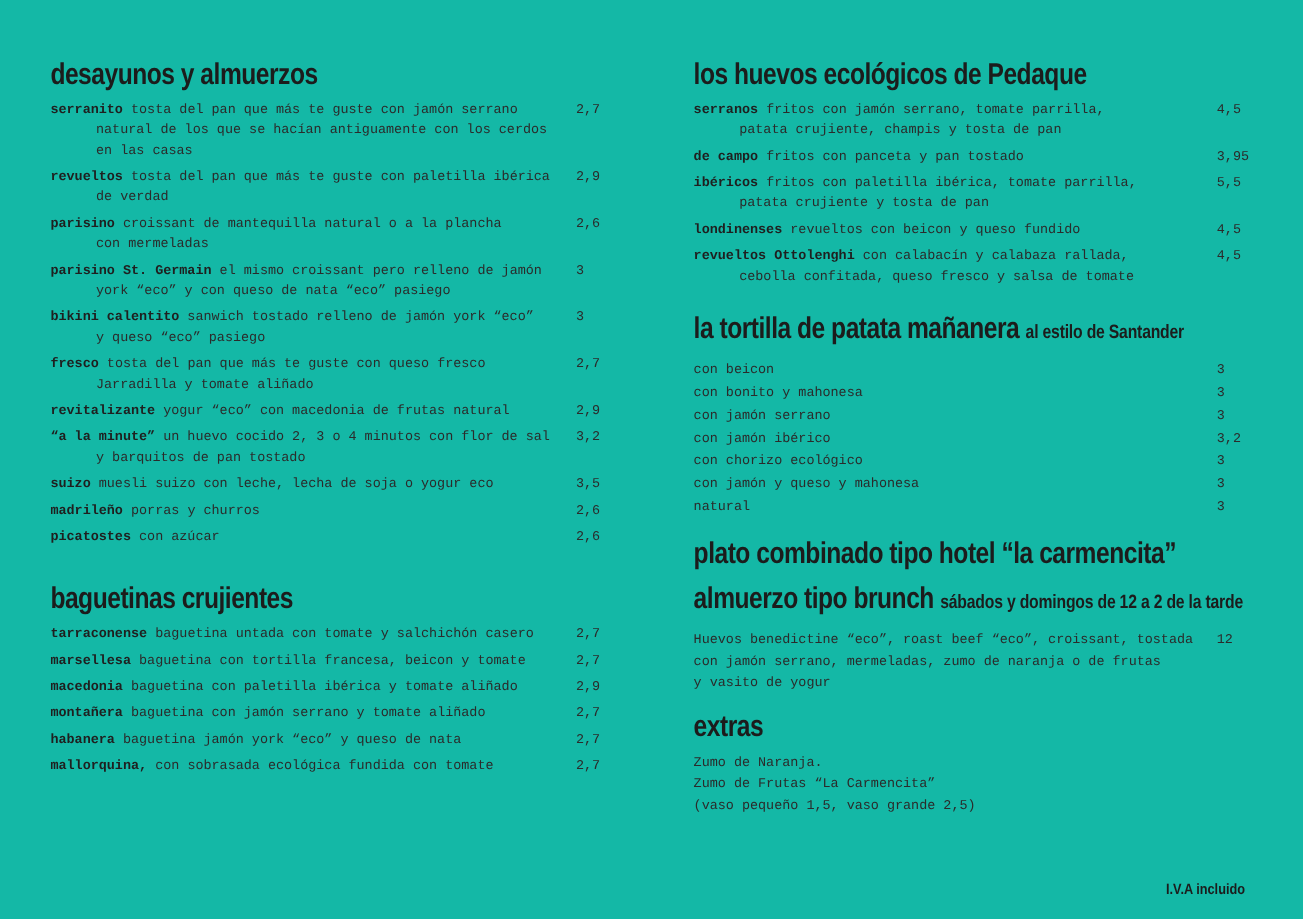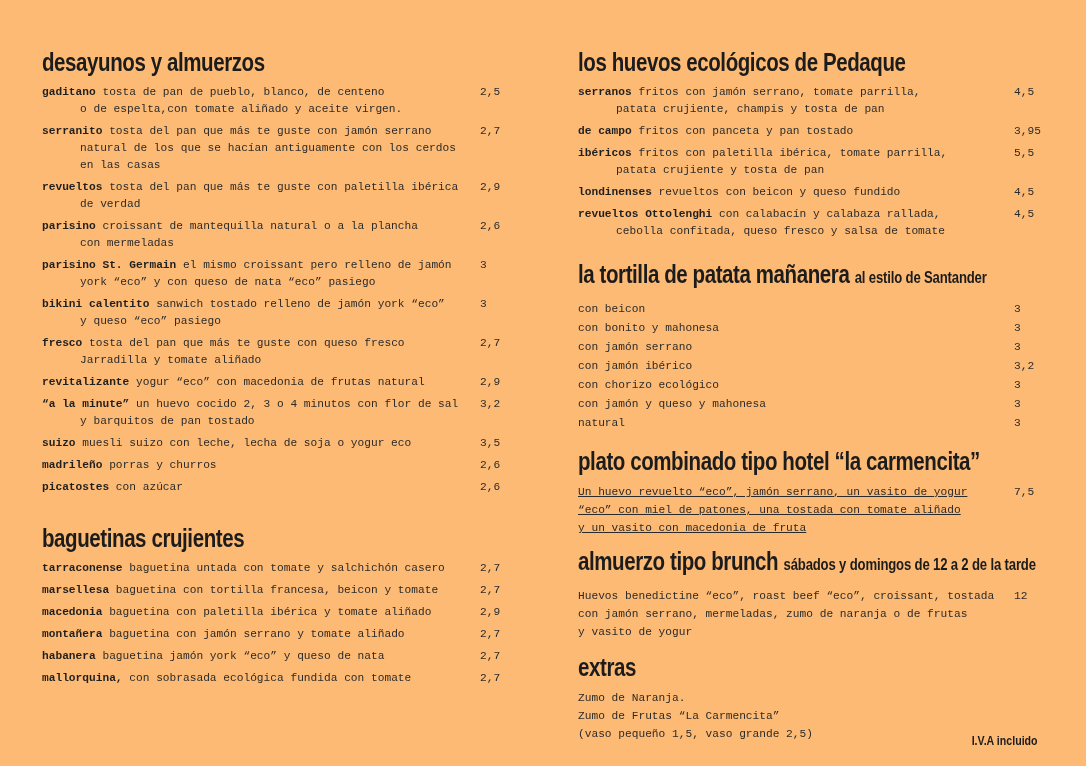--- a/index.html
+++ b/index.html
@@ -1,21 +1,21 @@
 <!DOCTYPE html>
 <html><head>
 <meta charset="utf-8">
 <style>
   * { box-sizing: border-box; }
   html, body { margin: 0; padding: 0; background: #ffffff; }
   .page {
     position: relative;
     width: 1086px;
     height: 766px;
-    background: #fdba74;
+    background: #14b8a6;
     font-family: "Liberation Mono", "DejaVu Sans Mono", monospace;
     color: #2b2b2b;
     overflow: hidden;
     padding-left: 32px;
   }
   .col { position: absolute; top: 0; }
   .col-left  { left: 42px;  width: 468px; padding-top: 48px; }
   .col-right { left: 578px; width: 472px; padding-top: 48px; }
 
   .section-title {
@@ -92,25 +92,20 @@
 </style>
 </head>
 <body>
 
 <div class="page">
   <div class="col col-left">
       <section class="menu-section">
         <h2 class="section-title"><span class="title-scale"><span class="title-main">desayunos y almuerzos</span></span></h2>
         <div class="item-list">
           <div class="menu-item">
-            <p class="item-text"><span class="item-name">gaditano</span> <span class="item-desc">tosta de pan de pueblo, blanco, de centeno
-o de espelta,con tomate aliñado y aceite virgen.</span></p>
-            <span class="item-price">2,5</span>
-          </div>
-          <div class="menu-item">
             <p class="item-text"><span class="item-name">serranito</span> <span class="item-desc">tosta del pan que más te guste con jamón serrano
 natural de los que se hacían antiguamente con los cerdos
 en las casas</span></p>
             <span class="item-price">2,7</span>
           </div>
           <div class="menu-item">
             <p class="item-text"><span class="item-name">revueltos</span> <span class="item-desc">tosta del pan que más te guste con paletilla ibérica
 de verdad</span></p>
             <span class="item-price">2,9</span>
           </div>
@@ -244,26 +239,20 @@
             <span class="item-price">3</span>
           </div>
           <div class="menu-item">
             <p class="item-text"><span class="item-desc">natural</span></p>
             <span class="item-price">3</span>
           </div>
         </div>
       </section>
       <section class="menu-section">
         <h2 class="section-title"><span class="title-scale"><span class="title-main">plato combinado tipo hotel “la carmencita”</span></span></h2>
-        <div class="menu-item para-item">
-          <p class="para-text">Un huevo revuelto “eco”, jamón serrano, un vasito de yogur
-“eco” con miel de patones, una tostada con tomate aliñado
-y un vasito con macedonia de fruta</p>
-          <span class="item-price">7,5</span>
-        </div>
       </section>
       <section class="menu-section">
         <h2 class="section-title"><span class="title-scale"><span class="title-main">almuerzo tipo brunch</span> <span class="title-sub">sábados y domingos de 12 a 2 de la tarde</span></span></h2>
         <div class="menu-item para-item">
           <p class="para-text">Huevos benedictine “eco”, roast beef “eco”, croissant, tostada
 con jamón serrano, mermeladas, zumo de naranja o de frutas
 y vasito de yogur</p>
           <span class="item-price">12</span>
         </div>
       </section>

